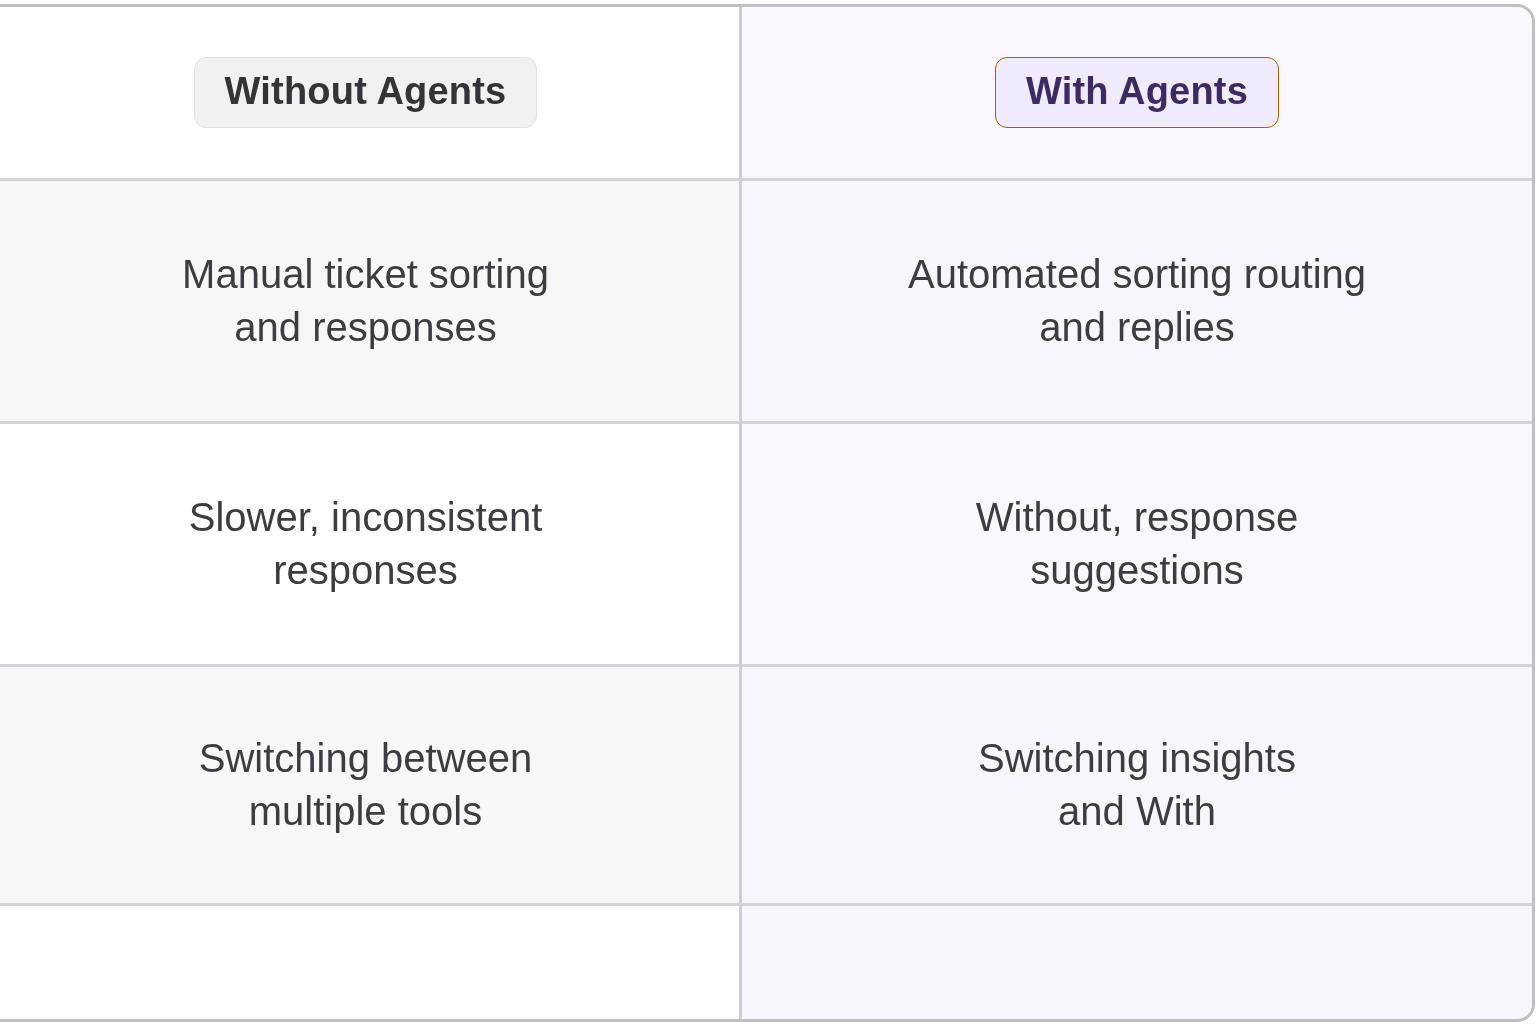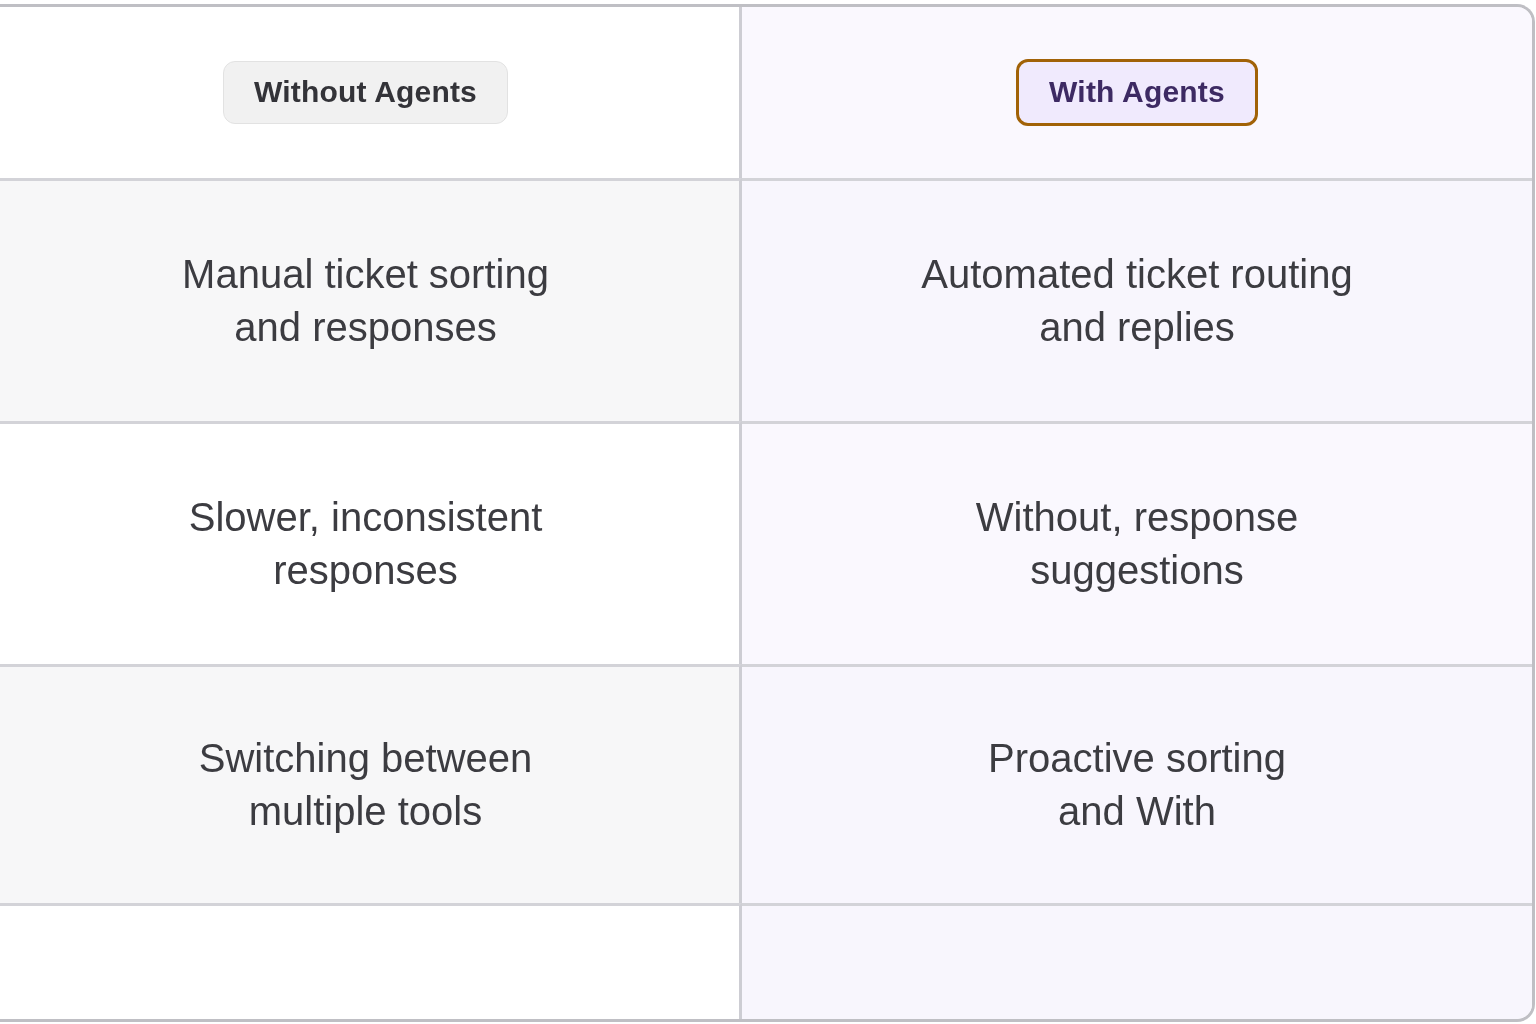--- a/index.html
+++ b/index.html
@@ -65,36 +65,36 @@
   .cell-right.bg-white { background: #faf8fe; }
   .cell-right.bg-tint  { background: #f8f6fd; }
 
   
   .header-row td { height: 171px; }
 
   .badge {
     display: inline-block;
     padding: 14px 30px 16px 30px;
     border-radius: 12px;
-    font-size: 30px;
+    font-size: 38px;
     font-weight: bold;
     line-height: 1.05;
     letter-spacing: 0.2px;
     white-space: nowrap;
   }
 
   .badge-plain {
     background: #f1f1f1;
     border: 1px solid #e2e2e2;
     color: #333338;
   }
 
   .badge-accent {
     background: #f0eafd;
-    border: 3px solid #a16207;
+    border: 1px solid #a16207;
     color: #3d2a63;
   }
 
   
   .body-row td { height: 243px; }
   .body-row.short td { height: 239px; }
   .empty-row td { height: 116px; }
 
   .cell-text {
     font-size: 40px;
@@ -126,21 +126,21 @@
           <span class="badge badge-accent">With Agents</span>
         </td>
       </tr>
 
       <tr class="body-row row-sep">
         <td class="cell-left bg-tint cell-text">
           <span class="line">Manual ticket sorting</span>
           <span class="line">and responses</span>
         </td>
         <td class="cell-right bg-tint cell-text">
-          <span class="line">Automated ticket routing</span>
+          <span class="line">Automated sorting routing</span>
           <span class="line">and replies</span>
         </td>
       </tr>
 
       <tr class="body-row row-sep">
         <td class="cell-left bg-white cell-text">
           <span class="line">Slower, inconsistent</span>
           <span class="line">responses</span>
         </td>
         <td class="cell-right bg-white cell-text">
@@ -148,21 +148,21 @@
           <span class="line">suggestions</span>
         </td>
       </tr>
 
       <tr class="body-row short row-sep">
         <td class="cell-left bg-tint cell-text">
           <span class="line">Switching between</span>
           <span class="line">multiple tools</span>
         </td>
         <td class="cell-right bg-tint cell-text">
-          <span class="line">Proactive sorting</span>
+          <span class="line">Switching insights</span>
           <span class="line">and With</span>
         </td>
       </tr>
 
       <tr class="empty-row row-sep">
         <td class="cell-left bg-white cell-text">
           <span class="line"></span>
         </td>
         <td class="cell-right bg-tint cell-text">
           <span class="line"></span>

